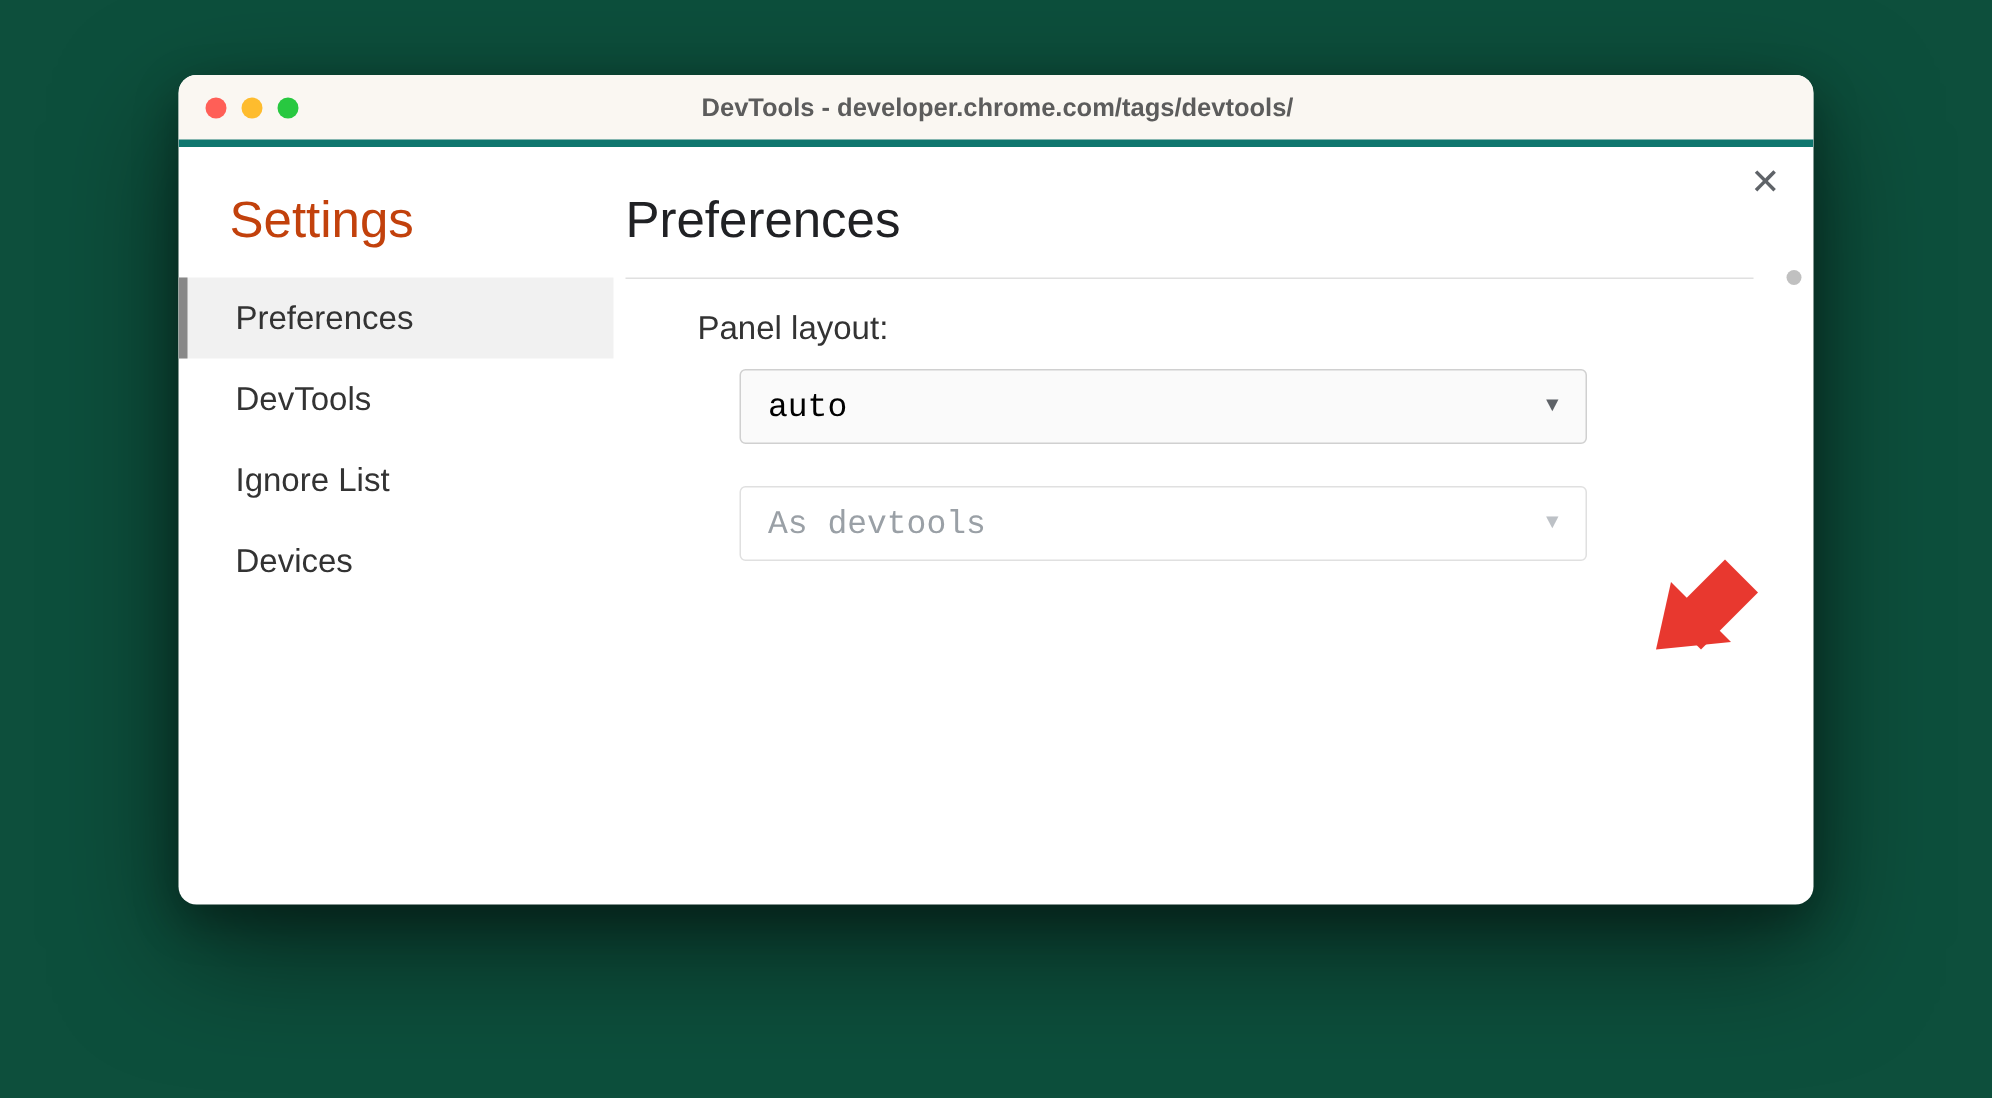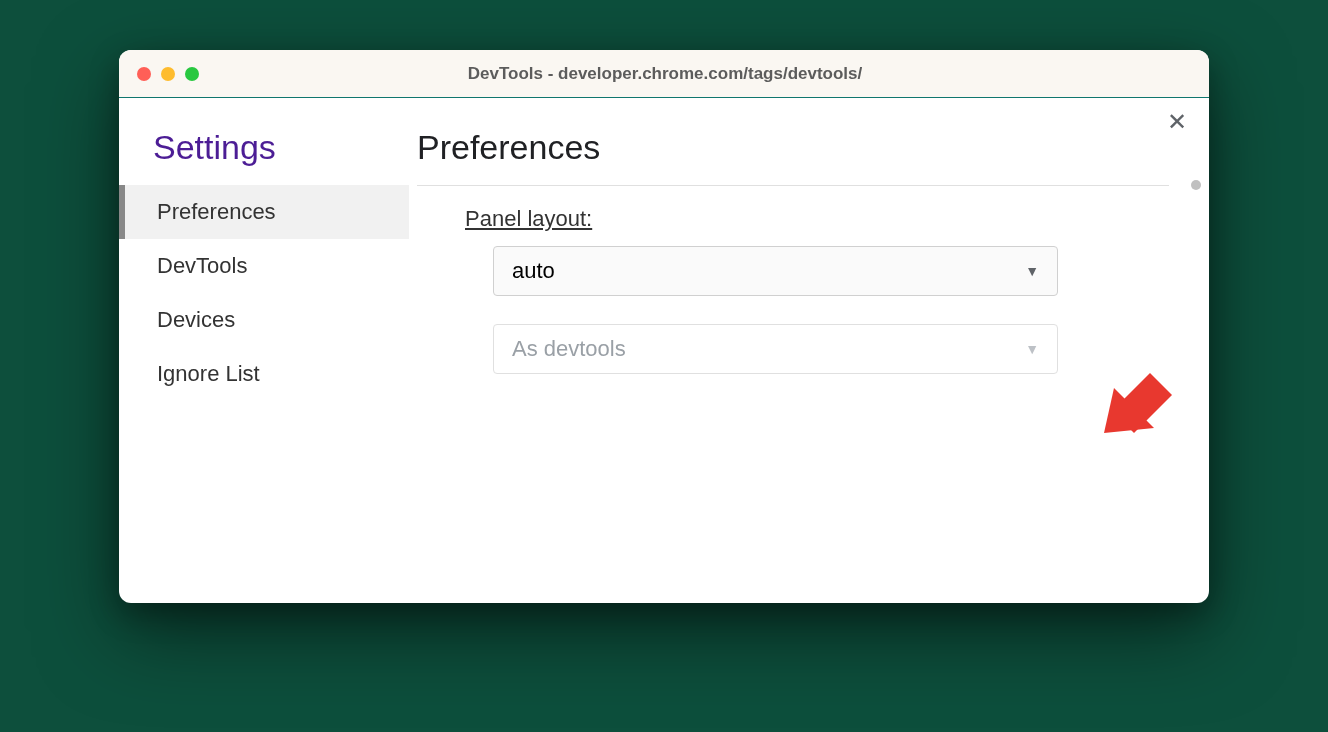--- a/index.html
+++ b/index.html
@@ -24,21 +24,21 @@
       box-shadow: 0 30px 80px rgba(0,0,0,0.5), 0 10px 30px rgba(0,0,0,0.3);
       overflow: hidden;
       position: relative;
     }
     .titlebar {
       height: 48px;
       background: #faf7f2;
       display: flex;
       align-items: center;
       padding: 0 18px;
-      border-bottom: 1px solid #0f766e;
+      border-bottom: 5px solid #0f766e;
     }
     .traffic-lights {
       display: flex;
       gap: 10px;
       align-items: center;
     }
     .traffic-light {
       width: 14px;
       height: 14px;
       border-radius: 50%;
@@ -69,21 +69,21 @@
       font-weight: 300;
       line-height: 1;
     }
     .sidebar {
       width: 290px;
       padding: 30px 0 0 0;
     }
     .sidebar-title {
       font-size: 34px;
       font-weight: 400;
-      color: #4c1d95;
+      color: #c2410c;
       padding: 0 0 18px 34px;
     }
     .sidebar-item {
       padding: 14px 0 14px 34px;
       font-size: 22px;
       color: #333;
       cursor: pointer;
       border-left: 4px solid transparent;
     }
     .sidebar-item.active {
@@ -109,21 +109,20 @@
       padding-right: 40px;
       margin-bottom: 28px;
     }
     .setting-label {
       font-size: 22px;
       color: #333;
       margin-bottom: 14px;
       display: flex;
       align-items: flex-start;
       gap: 4px;
-      text-decoration: underline;
     }
     .info-icon {
       display: inline-flex;
       align-items: center;
       justify-content: center;
       width: 18px;
       height: 18px;
       background: #1a73e8;
       color: #fff;
       border-radius: 50%;
@@ -139,20 +138,21 @@
       height: 50px;
       border: 1px solid #d0d0d0;
       border-radius: 4px;
       background: #fafafa;
       display: flex;
       align-items: center;
       justify-content: space-between;
       padding: 0 18px;
       font-size: 22px;
       cursor: pointer;
+      font-family: Liberation Mono, monospace;
     }
     .select.disabled {
       background: #fff;
       color: #9aa0a6;
       border-color: #e0e0e0;
     }
     .select .chev {
       font-size: 14px;
       color: #5f6368;
     }
@@ -193,24 +193,24 @@
 
     <div class="sidebar">
       <div class="sidebar-title">Settings</div>
       <div class="sidebar-item active">
         <span>Preferences</span>
       </div>
       <div class="sidebar-item">
         <span>DevTools</span>
       </div>
       <div class="sidebar-item">
+        <span>Ignore List</span>
+      </div>
+      <div class="sidebar-item">
         <span>Devices</span>
-      </div>
-      <div class="sidebar-item">
-        <span>Ignore List</span>
       </div>
     </div>
 
     <div class="main">
       <div class="main-title">Preferences</div>
 
       <div class="scrollbar-thumb"></div>
 
       <div class="setting-group">
         <div class="setting-label">

